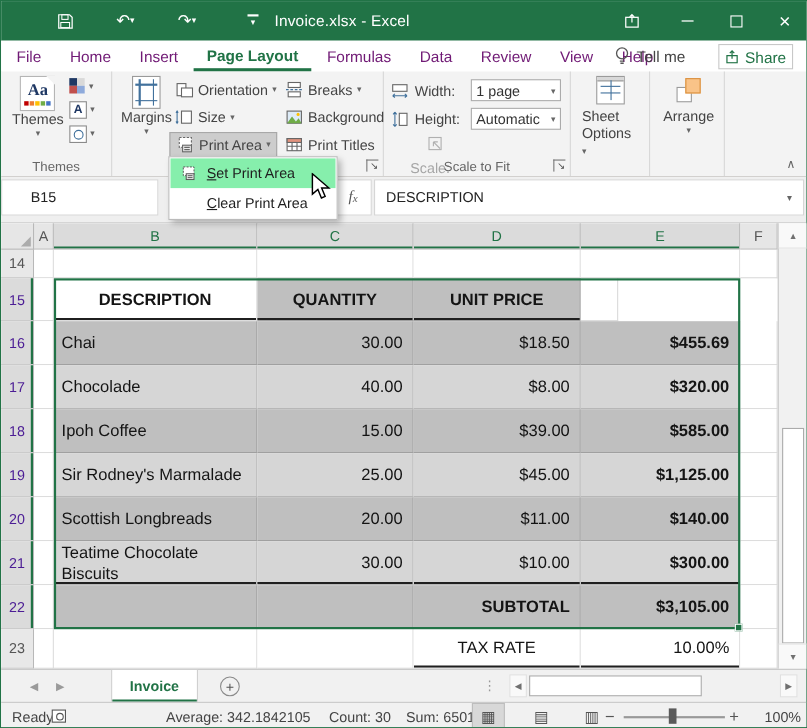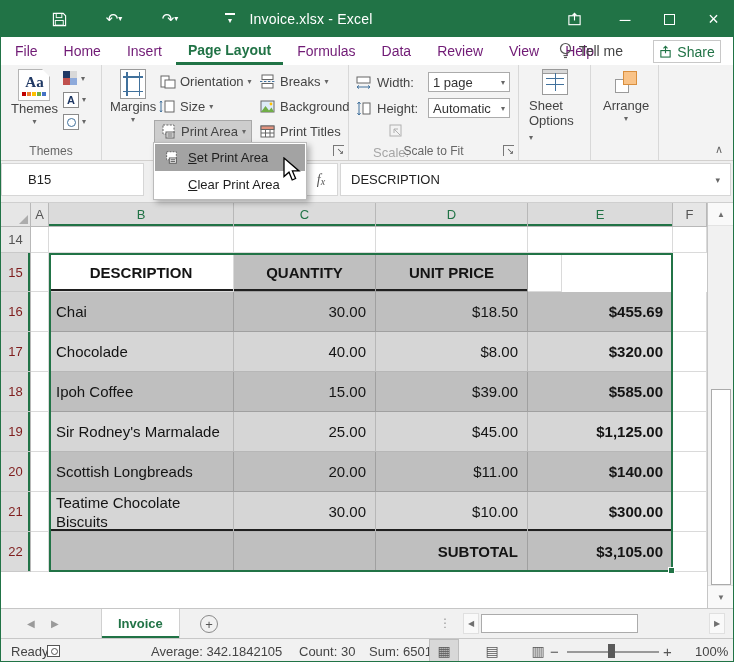--- a/index.html
+++ b/index.html
@@ -90,39 +90,39 @@
   .namebox { position:absolute; left:0; top:2px; width:143px; height:33px; background:#fff; border:1px solid #D6D6D6; display:flex; align-items:center; padding-left:26px; font-size:13px; color:#222; }
   .fxbtn { position:absolute; left:303px; top:2px; width:34px; height:33px; background:#fff; border:1px solid #D6D6D6; display:flex; align-items:center; justify-content:center; color:#555; font-size:14px; }
   .fxbtn i { font-family:"Liberation Serif",serif; font-style:italic; }
   .fxbtn .sub { font-size:10px; margin-top:4px; font-style:italic; font-family:"Liberation Serif",serif; }
   .finput { position:absolute; left:339px; top:2px; right:2px; height:33px; background:#fff; border:1px solid #D6D6D6; display:flex; align-items:center; padding:0 10px; font-size:13px; color:#222; }
   .finput .chev { margin-left:auto; font-size:9px; color:#666; }
 
   
   .menu { position:absolute; left:152px; top:141px; width:154px; background:#fff; border:1px solid #BBBBBB; box-shadow:3px 3px 6px rgba(0,0,0,.28); z-index:50; padding:1px; }
   .mi { height:27px; display:flex; align-items:center; gap:8px; padding-left:7px; font-size:13px; color:#1E1E1E; }
-  .mi.hl { background:#a3a3a3; }
+  .mi.hl { background:#86efac; }
   .mi .ig { width:18px; flex:0 0 18px; display:flex; align-items:center; justify-content:center; }
   .accel { text-decoration:underline; }
 
   .cursor { position:absolute; left:281px; top:156px; z-index:60; }
 
   
   .grid { position:absolute; left:0; top:202px; width:706px; height:405px; background:#fff; }
   .grow { display:flex; }
   .rh { width:30px; flex:0 0 30px; }
   .cA { width:18px; flex:0 0 18px; } .cB { width:185px; flex:0 0 185px; }
   .cC { width:142px; flex:0 0 142px; } .cD { width:152px; flex:0 0 152px; }
   .cE { width:145px; flex:0 0 145px; } .cF { width:34px; flex:0 0 34px; }
   .ch { height:24px; background:#E6E6E6; border-right:1px solid #B8B8B8; border-bottom:1px solid #B8B8B8; display:flex; align-items:center; justify-content:center; font-size:13px; color:#555; }
   .ch.sel { background:#DBDBDB; color:#217346; box-shadow:inset 0 -2px 0 #217346; }
   .sa { position:relative; }
   .sa:after { content:""; position:absolute; right:2px; bottom:2px; border-left:9px solid transparent; border-bottom:9px solid #ACACAC; }
   .rhd { background:#E8E8E8; border-right:1px solid #B8B8B8; border-bottom:1px solid #C9C9C9; display:flex; align-items:center; justify-content:center; font-size:13px; color:#555; }
-  .rhd.sel { background:#DBDBDB; color:#7f1d1d; box-shadow:inset -2px 0 0 #217346; }
+  .rhd.sel { background:#DBDBDB; color:#4c1d95; box-shadow:inset -2px 0 0 #217346; }
   .cell { border-right:1px solid #DADADA; border-bottom:1px solid #DADADA; font-size:15px; color:#141414; display:flex; align-items:center; overflow:hidden; }
   .dk { background:#BFBFBF; border-right-color:rgba(0,0,0,.16); border-bottom-color:rgba(0,0,0,.16); }
   .lt { background:#D6D6D6; border-right-color:rgba(0,0,0,.14); border-bottom-color:rgba(0,0,0,.14); }
   .white { background:#fff; }
   .al { justify-content:flex-start; padding-left:7px; }
   .ar { justify-content:flex-end; padding-right:9px; }
   .ac { justify-content:center; }
   .b { font-weight:bold; }
   .blackline { box-shadow:inset 0 -2px 0 #1F1F1F; }
   .wrap2 { line-height:19px; white-space:normal; }
@@ -515,20 +515,29 @@
     <div class="grow h40">
       <div class="rhd rh sel">22</div>
       <div class="cell cA white"></div>
       <div class="cell cB dk"></div>
       <div class="cell cC dk"></div>
       <div class="cell cD dk ar b">SUBTOTAL</div>
       <div class="cell cE dk ar b">$3,105.00</div>
       <div class="cell cF white"></div>
     </div>
 
+    <div class="grow h36">
+      <div class="rhd rh">23</div>
+      <div class="cell cA white"></div>
+      <div class="cell cB white"></div>
+      <div class="cell cC white"></div>
+      <div class="cell cD white ac blackline">TAX RATE</div>
+      <div class="cell cE white ar blackline">10.00%</div>
+      <div class="cell cF white"></div>
+    </div>
 
     <div class="selbox">
       <div class="handle"></div>
     </div>
   </div>
 
   <div class="vsb">
     <div class="arr">▲</div>
     <div class="vthumb"></div>
     <div class="arr dn">▼</div>

